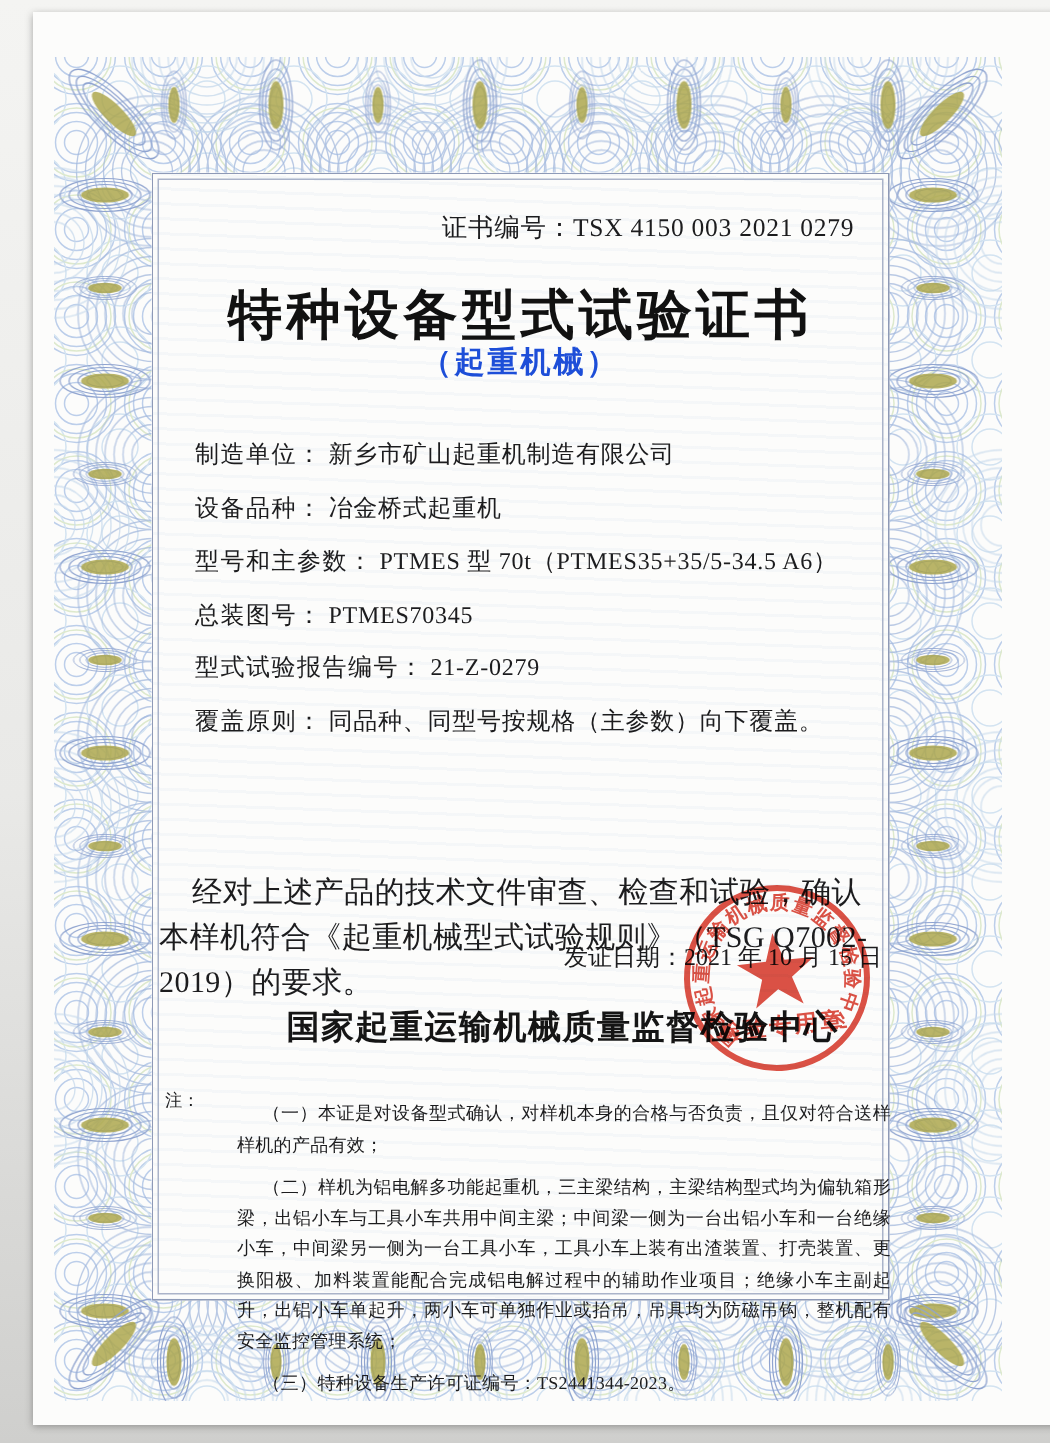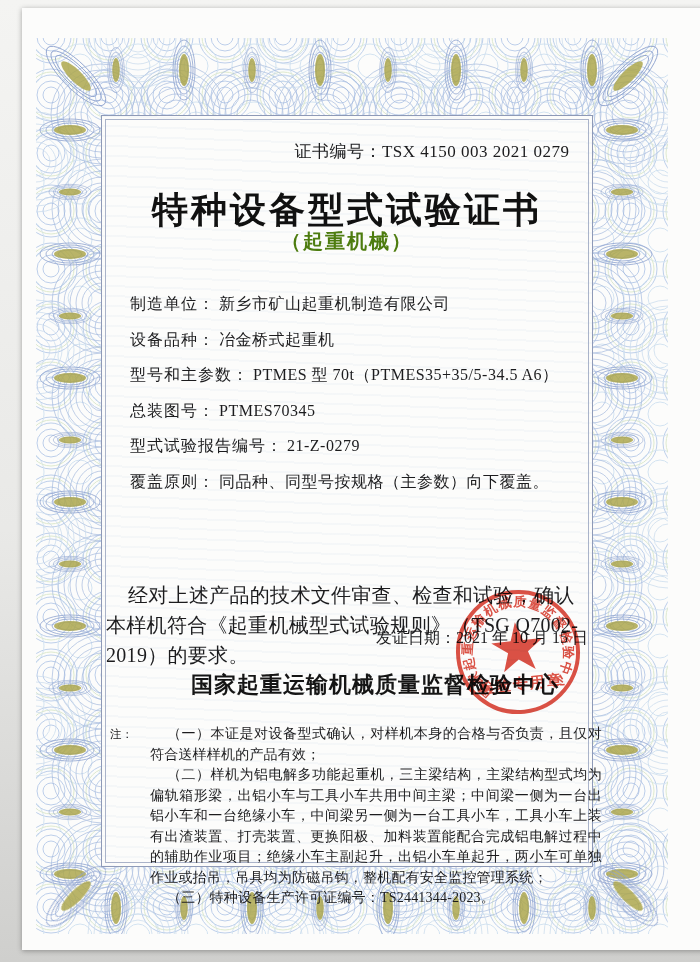--- a/index.html
+++ b/index.html
@@ -12,37 +12,37 @@
   .border-svg{position:absolute;left:0;top:0;width:660px;height:942px;}
   .inner{position:absolute;left:79px;top:107px;width:492px;height:752px;
          background:repeating-linear-gradient(2deg,rgba(150,180,215,.07) 0 2px,transparent 2px 10px);}
   .certno{position:absolute;left:79px;top:132px;width:492px;text-align:center;
           padding-left:170px;box-sizing:border-box;font-size:17px;letter-spacing:.5px;white-space:nowrap;}
   .title{position:absolute;left:79px;top:178px;width:492px;text-align:center;
          font-family:"Liberation Sans","DejaVu Sans",sans-serif;
          font-size:36px;font-weight:700;letter-spacing:3px;color:#111;}
   .subtitle{position:absolute;left:79px;top:220px;width:492px;text-align:center;
             font-family:"Liberation Sans","DejaVu Sans",sans-serif;
-            font-size:20px;font-weight:700;letter-spacing:2px;color:#4d7c0f;}
+            font-size:20px;font-weight:700;letter-spacing:2px;color:#1d4ed8;}
   .fields{position:absolute;left:108px;top:286px;width:470px;}
   .frow{height:20px;margin-bottom:15.5px;font-size:16px;line-height:20px;white-space:nowrap;}
   .frow .lbl{letter-spacing:1px;}
   .frow .val{margin-left:4px;letter-spacing:.5px;text-align:center;}
   .statement{position:absolute;left:84px;top:572px;width:488px;margin:0;
              font-size:20px;line-height:30px;text-indent:22px;letter-spacing:.3px;}
   .dateline{position:absolute;left:79px;top:620px;width:487px;text-align:right;
             font-size:16px;white-space:nowrap;}
   .issuer{position:absolute;left:79px;top:662px;width:492px;box-sizing:border-box;
           padding-left:56px;text-align:center;font-size:22px;font-weight:700;
           letter-spacing:1px;color:#151515;white-space:nowrap;}
   .stamp{position:absolute;left:421px;top:569px;width:150px;height:150px;
          mix-blend-mode:multiply;opacity:.88;}
   .notes-label{position:absolute;left:88px;top:716px;font-size:11.5px;line-height:20.5px;}
   .notes{position:absolute;left:128px;top:716px;width:452px;}
-  .notes p{margin:0;font-size:14px;line-height:20.5px;text-indent:17px;
+  .notes p{margin:8px;font-size:12px;line-height:20.5px;text-indent:17px;
            letter-spacing:.2px;text-align:justify;}
 </style>
 </head>
 <body>
 
 <div class="stage">
   <div class="paper">
 
     <svg class="border-svg" viewBox="0 0 660 942">
       <defs>

